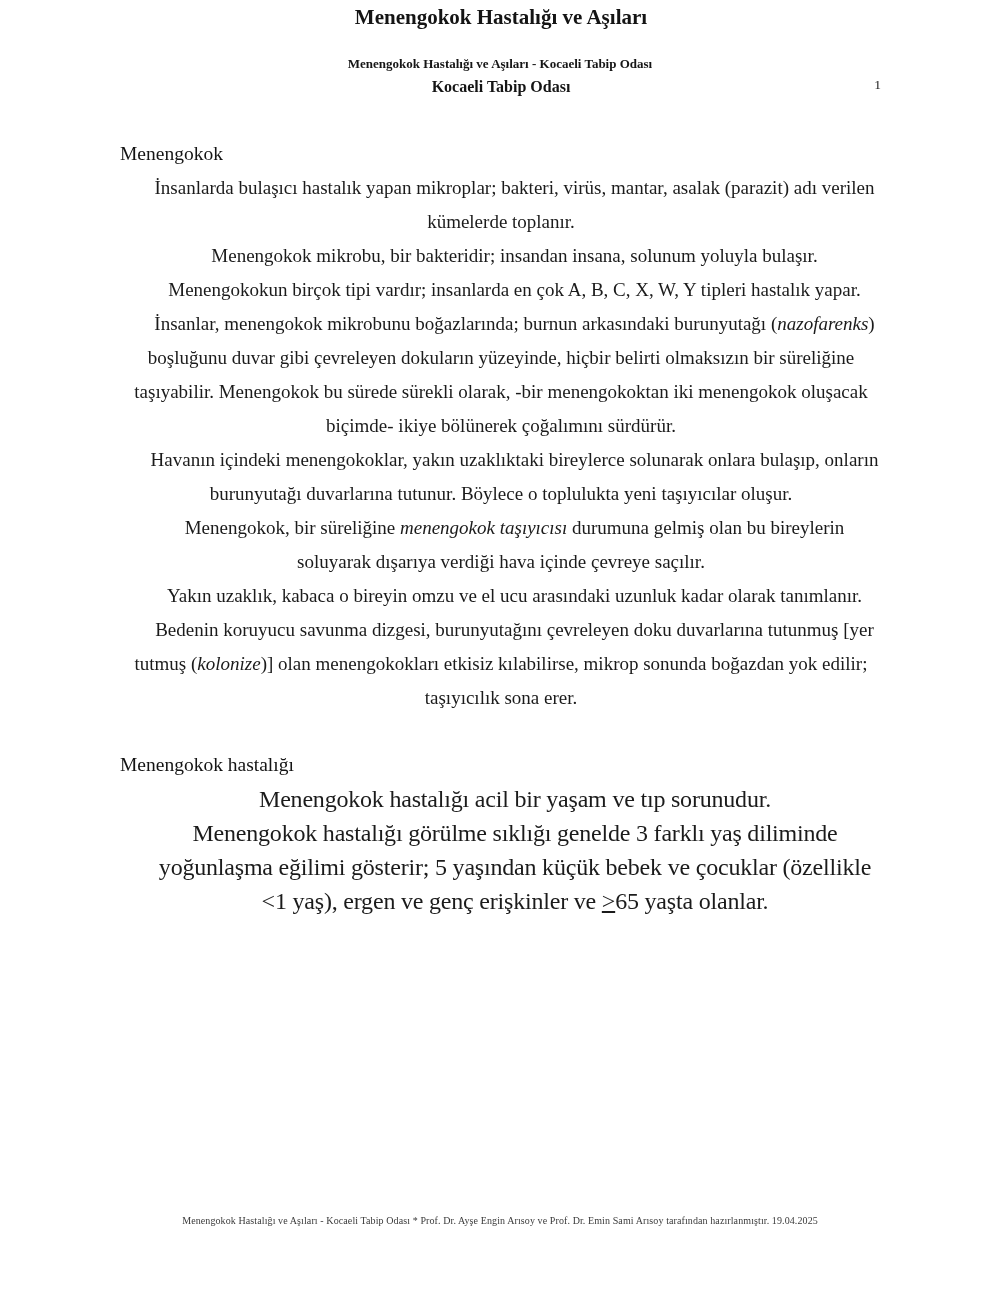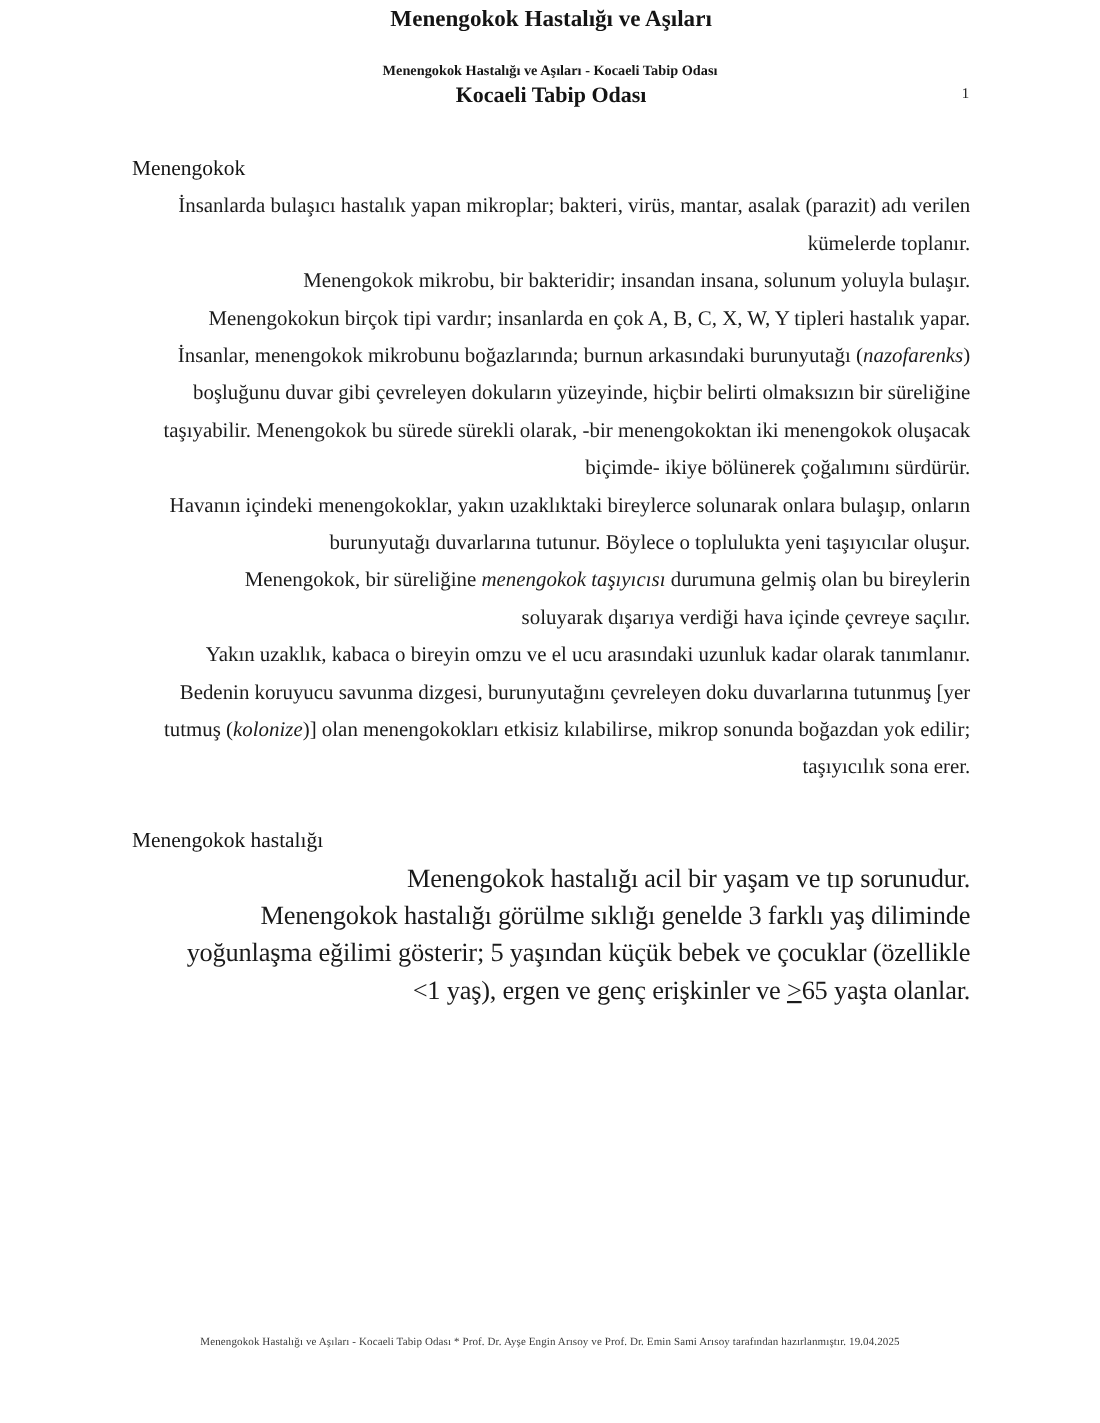--- a/index.html
+++ b/index.html
@@ -37,38 +37,38 @@
   }
   .doc-title {
     text-align: center;
     font-size: 21px;
     font-weight: bold;
     line-height: 34px;
     color: #141414;
   }
   .doc-subtitle {
     text-align: center;
-    font-size: 20px;
+    font-size: 16px;
     font-weight: bold;
     line-height: 34px;
     margin-top: 36px;
     color: #141414;
   }
   .section { margin: 0; }
   .section-heading {
     font-size: 19.5px;
     font-weight: normal;
     line-height: 34px;
     margin-top: 33px;
     color: #141414;
   }
   .para {
     font-size: 19px;
     line-height: 34px;
-    text-align: right;
+    text-align: center;
     color: #1b1b1b;
   }
   .para.indent { text-indent: 27px; }
   .para.block {
     margin-left: 28px;
     font-size: 24px;
     letter-spacing: -0.2px;
   }
   .italic { font-style: italic; }
   .underline { text-decoration: underline; }

